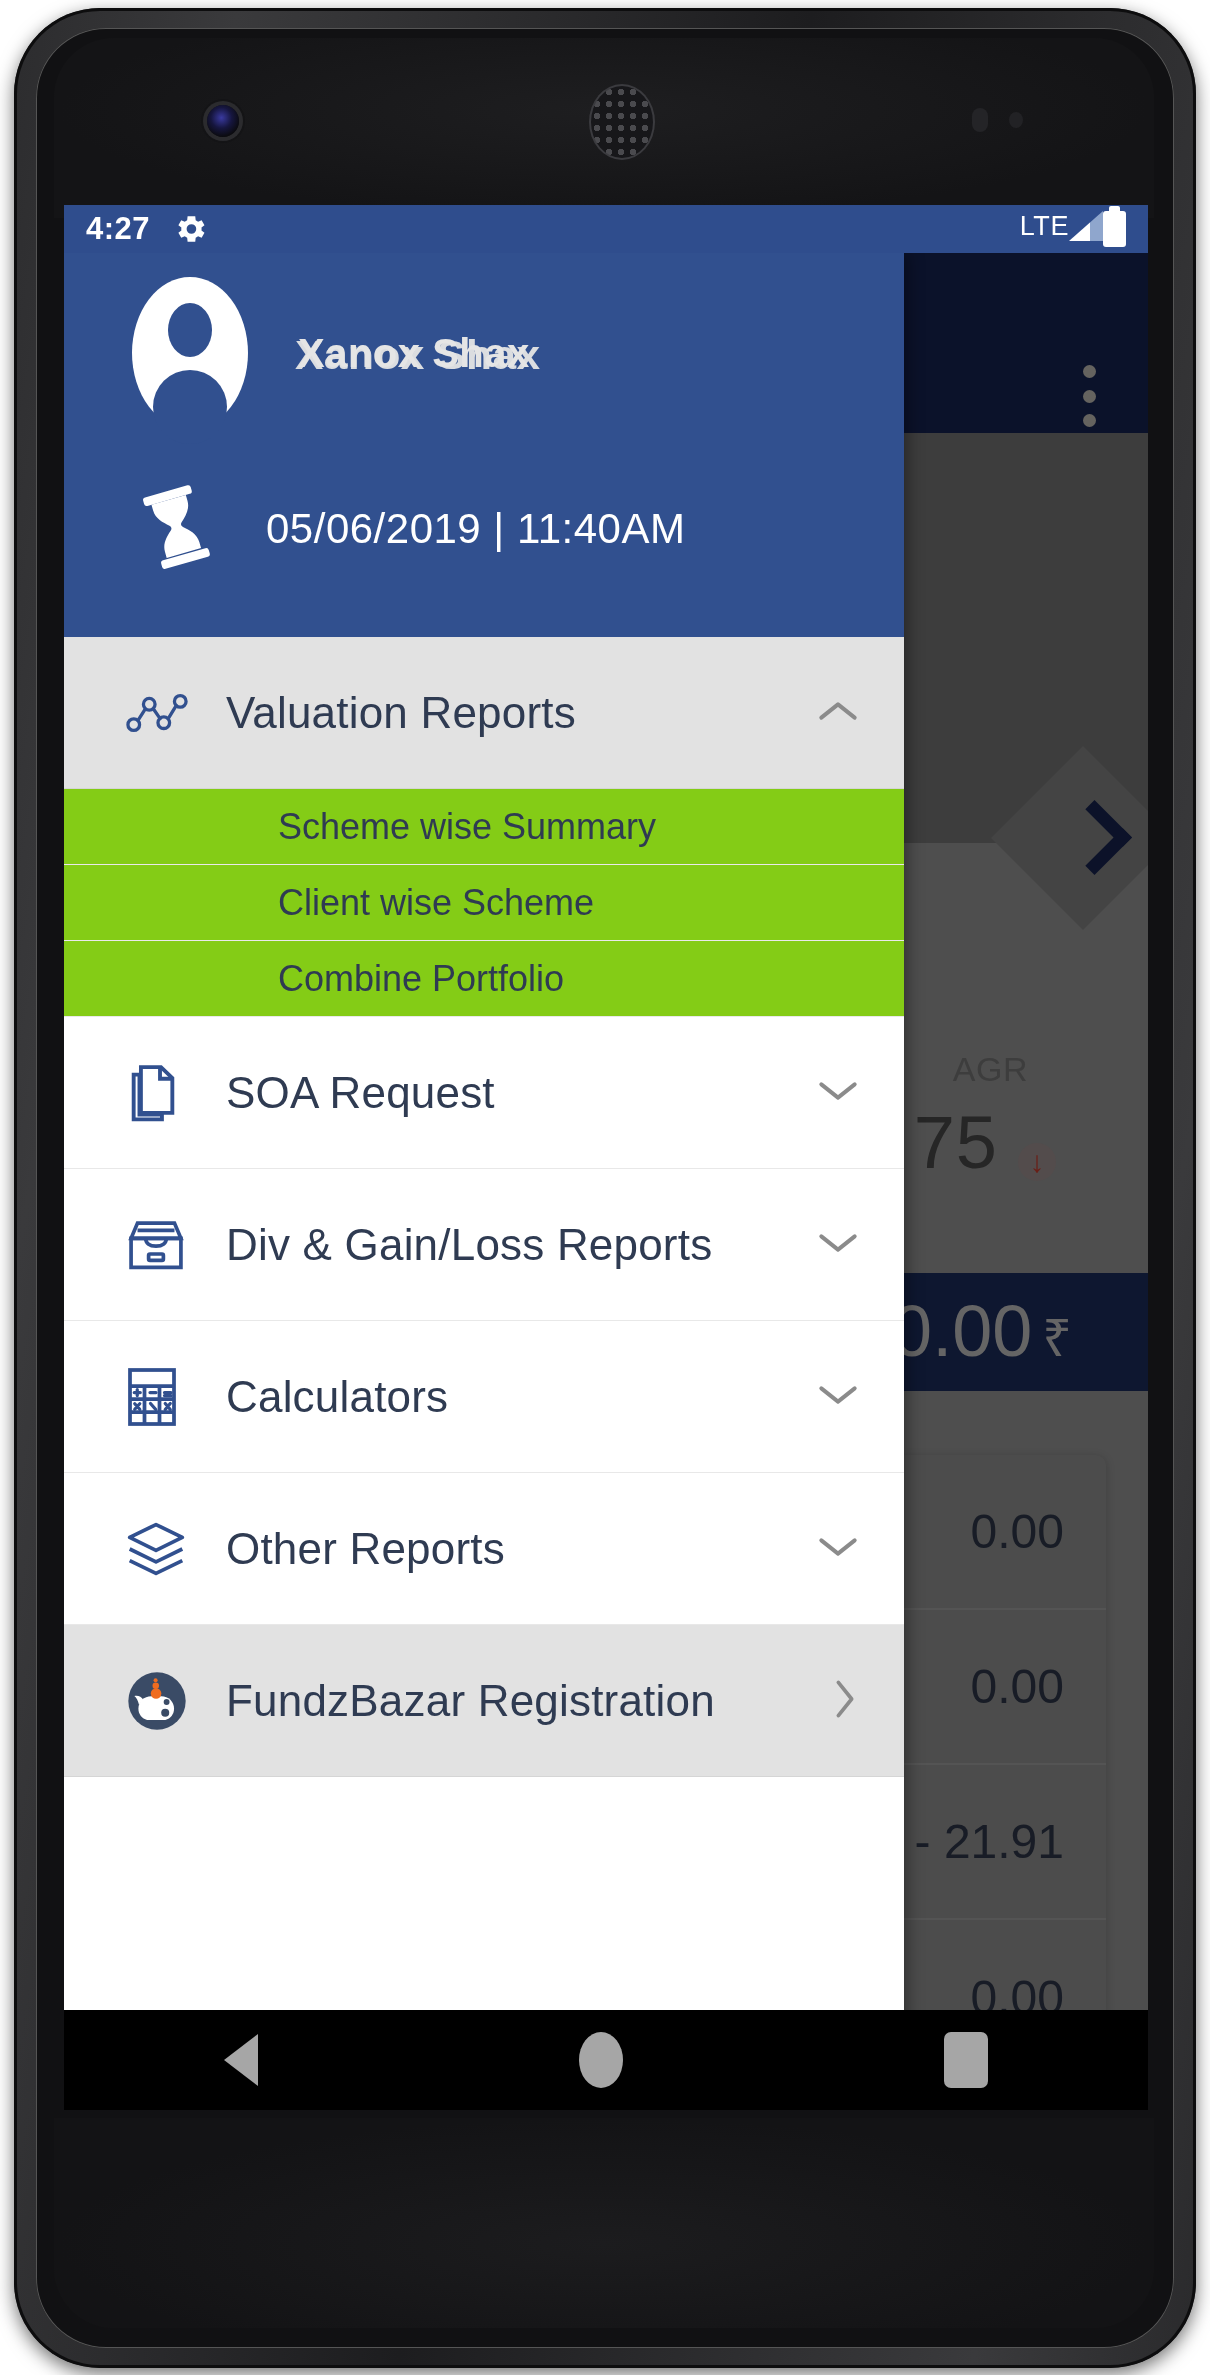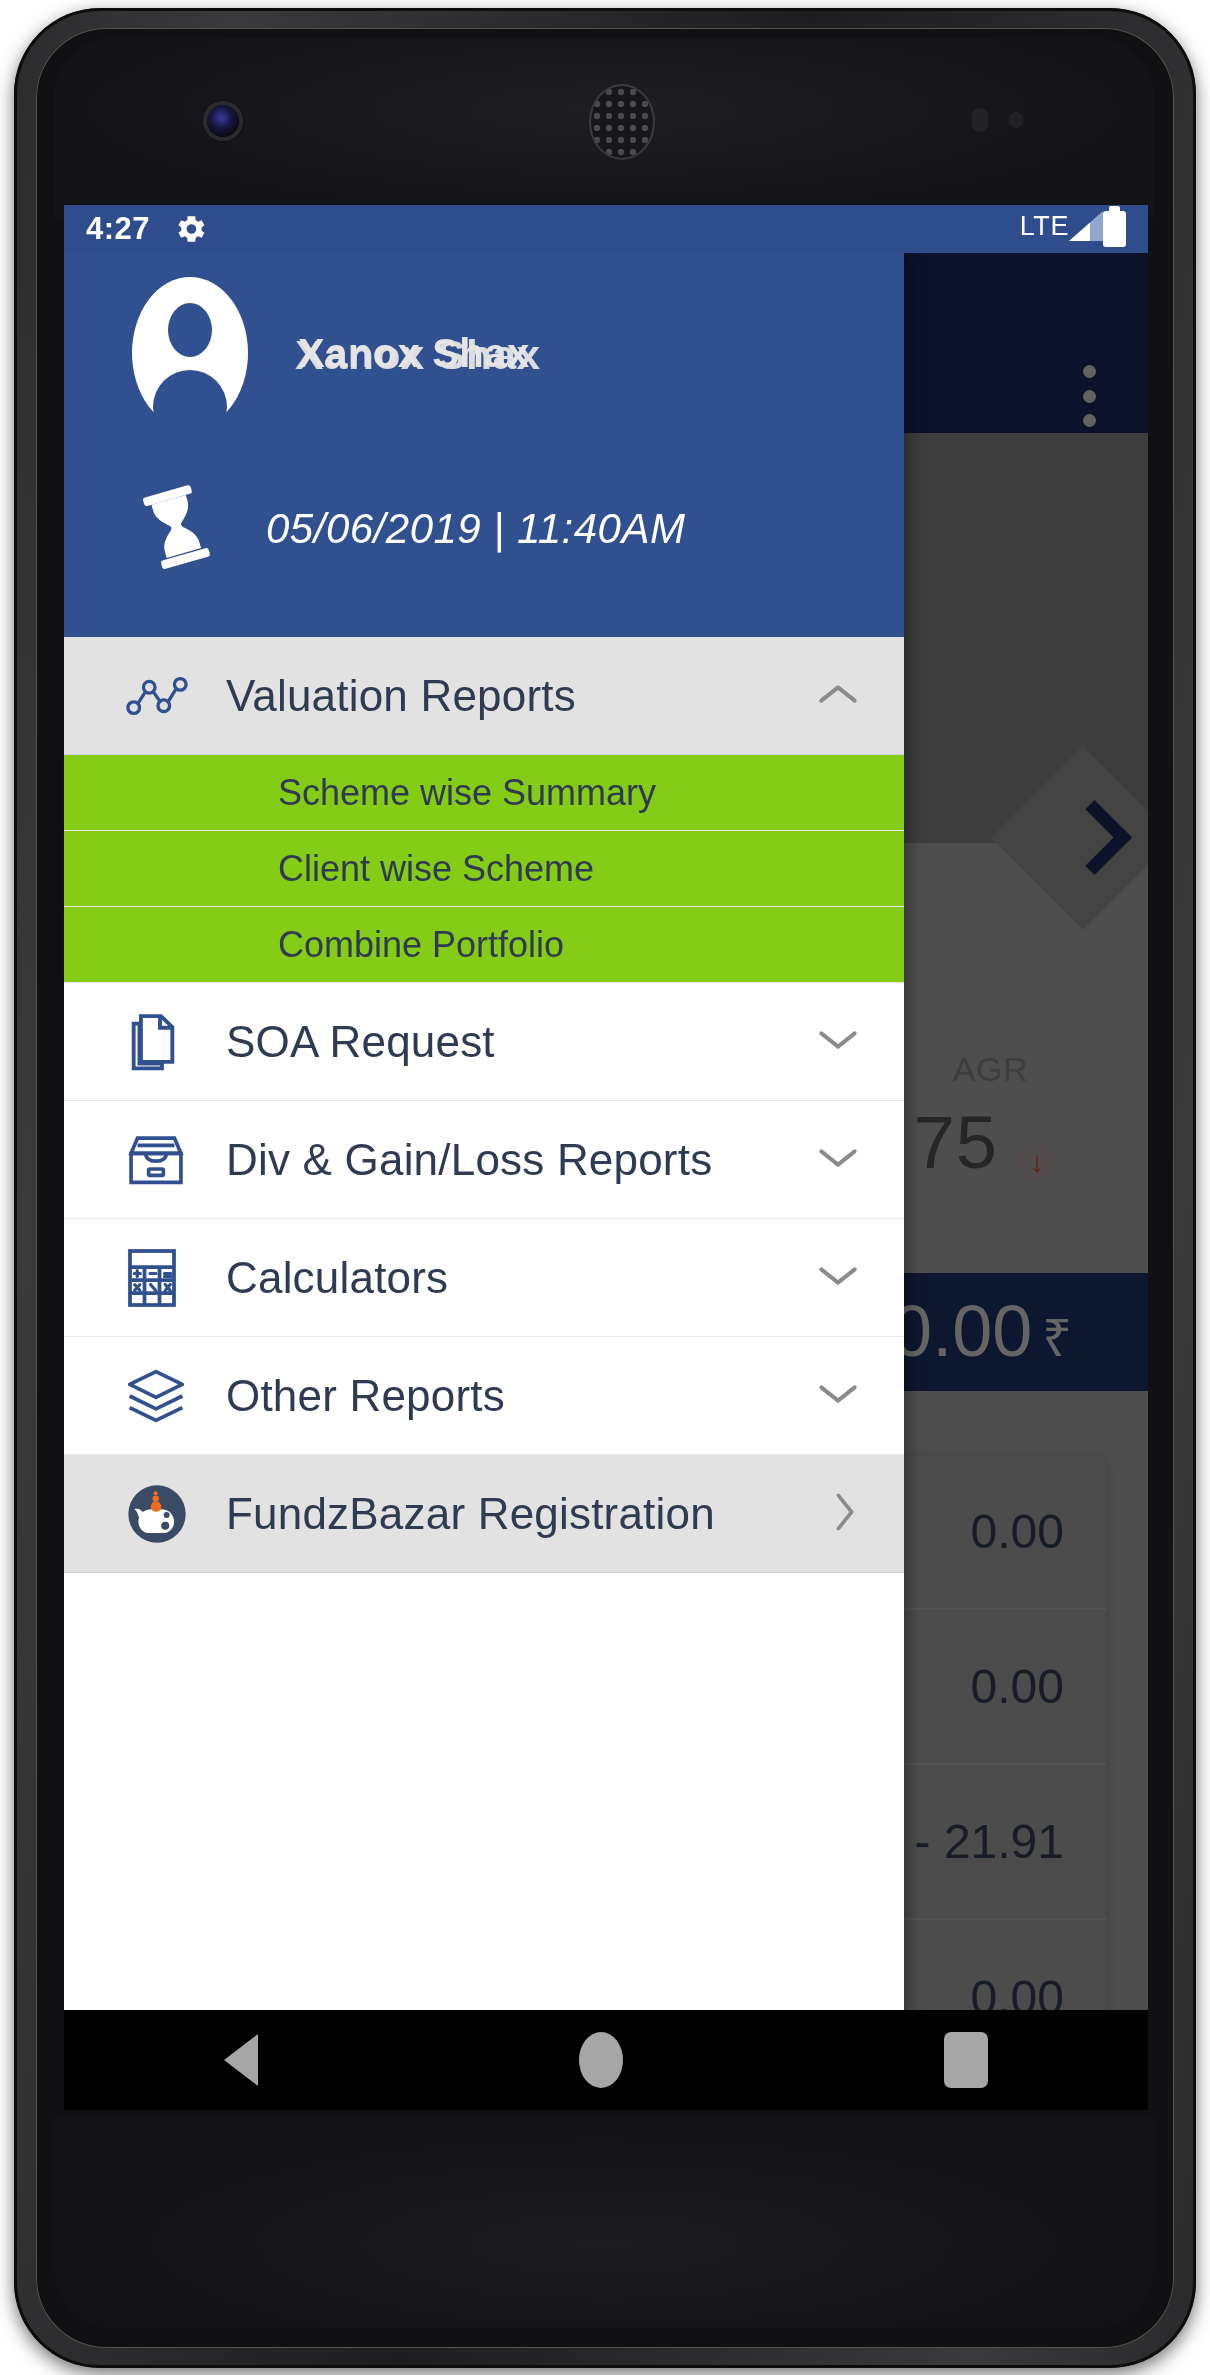--- a/index.html
+++ b/index.html
@@ -165,28 +165,28 @@
   #profile-name{
     margin-left:50px; color:#e5e5e5; font-size:40px; font-weight:600;
     position:relative; letter-spacing:.5px;
   }
   #profile-name .redact-a,#profile-name .redact-b{ position:absolute; left:0; top:0; white-space:nowrap; }
   #profile-name .redact-b{ transform:translate(4px,2px) scaleX(1.06); opacity:.95; }
   #profile-name .spacer{ visibility:hidden; white-space:nowrap; }
 
   #date-row{
     position:absolute; left:0; top:206px; width:100%; height:140px;
-    display:flex; align-items:center; padding-left:80px;font-style:italic;
+    display:flex; align-items:center; padding-left:80px;
   }
   #hourglass-icon{ flex:none; transform:rotate(-16deg); }
   #drawer-date-text{ margin-left:56px; color:#fff; font-size:42px; letter-spacing:.5px; }
 
   
   .menu-row{
-    height:118px; display:flex; align-items:center; padding:0 46px 0 62px;
+    height:152px; display:flex; align-items:center; padding:0 46px 0 62px;
     border-bottom:1px solid #e8e8e8; background:#fff; cursor:pointer;
   }
   .menu-row.active{ background:#e2e2e2; border-bottom:1px solid #d5d5d5; }
   .menu-icon{ width:72px; flex:none; display:flex; align-items:center; justify-content:flex-start; }
   .menu-label{
     margin-left:28px; font-size:44px; color:#2f3b52; letter-spacing:.2px;
     flex:1; white-space:nowrap;
   }
   .chev{ flex:none; color:#8b8b8b; }
 

